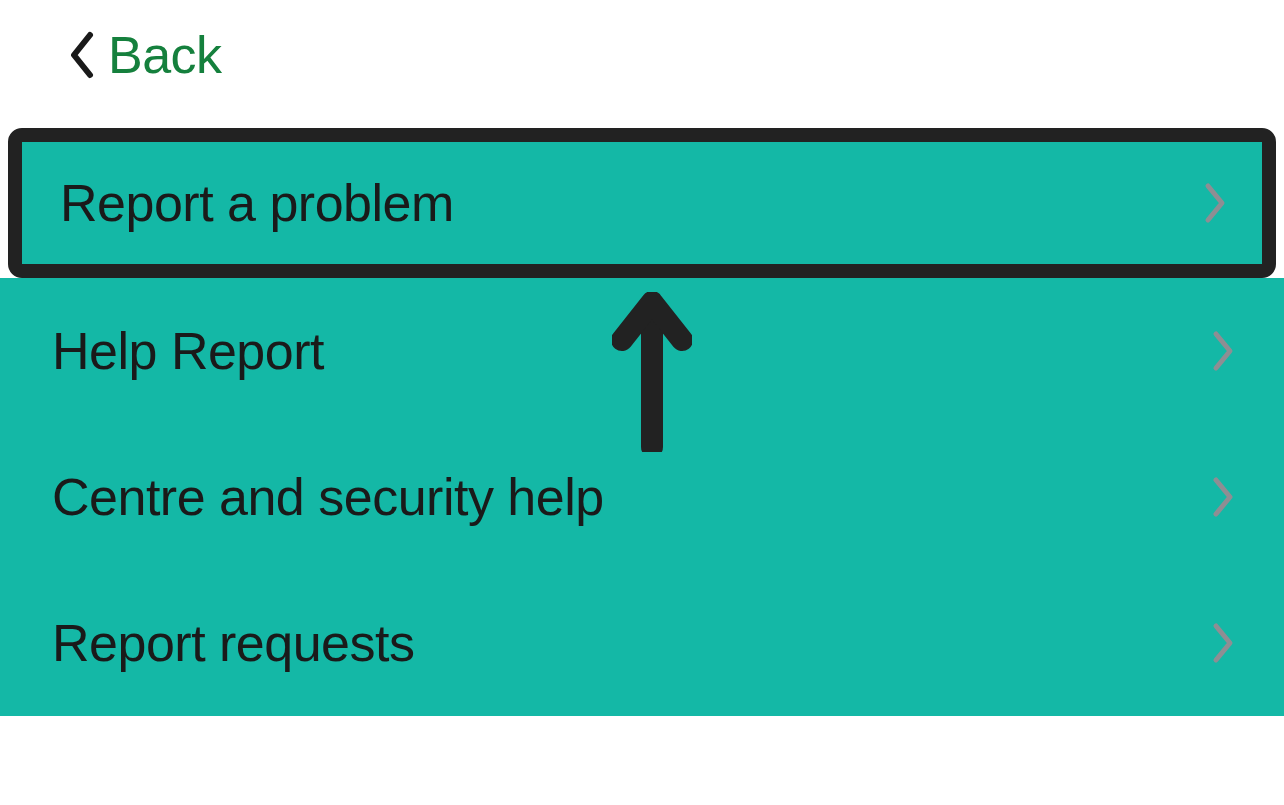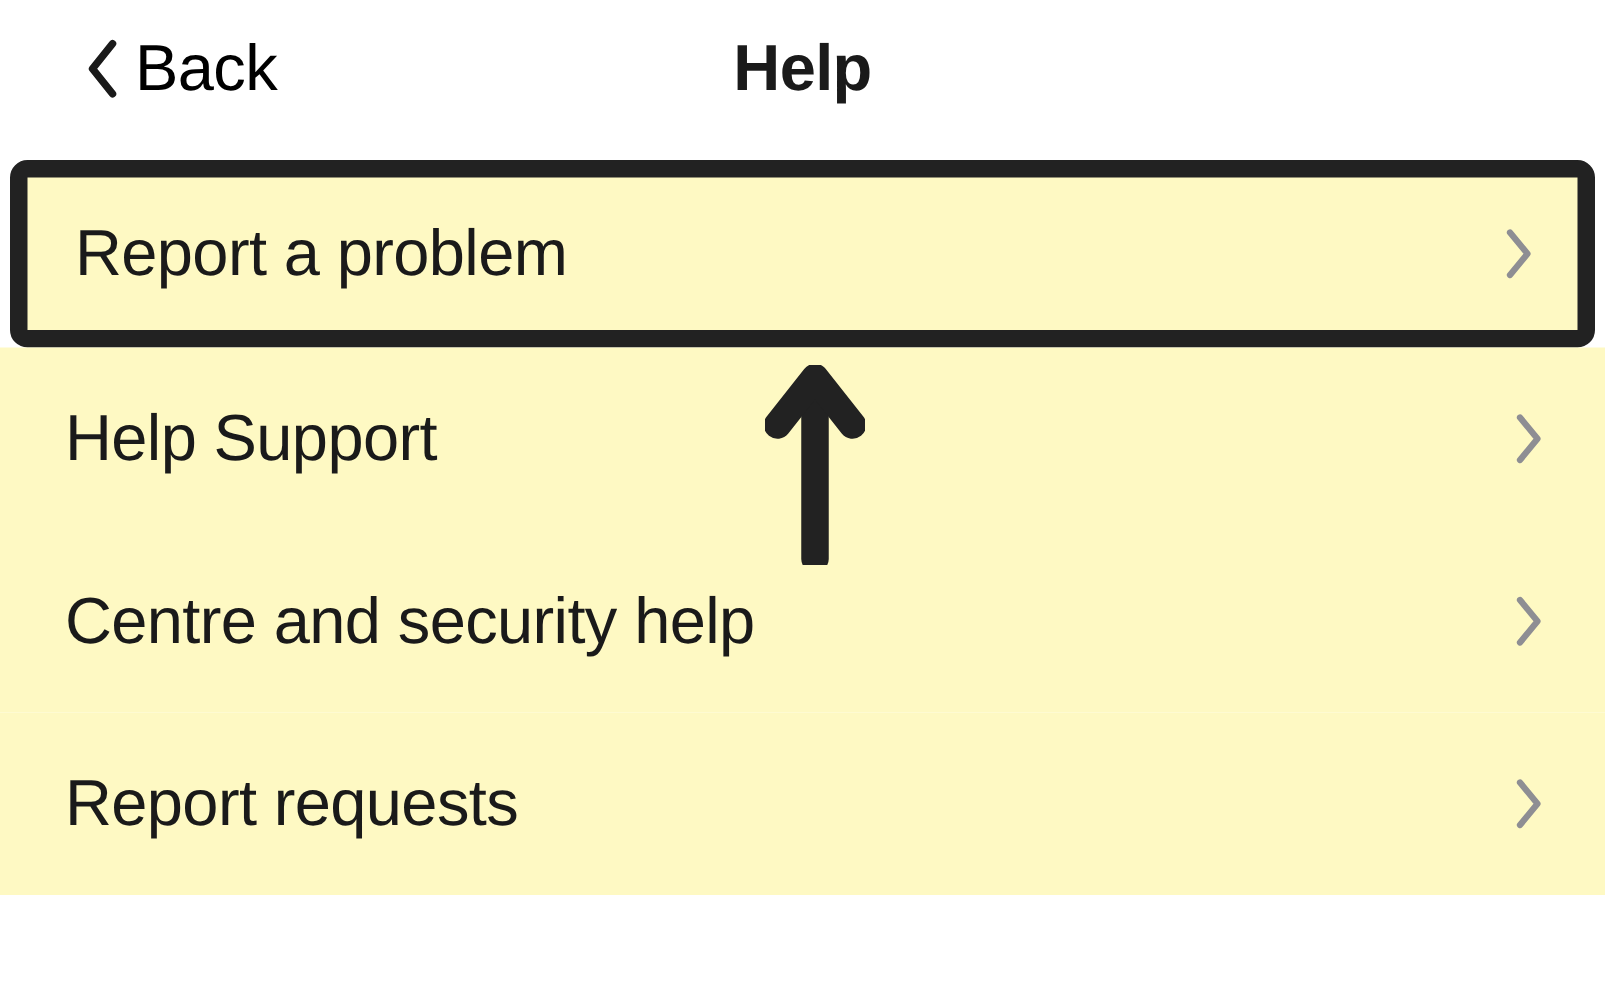--- a/index.html
+++ b/index.html
@@ -30,21 +30,21 @@
 
     .back-chevron {
       width: 28px;
       height: 48px;
       flex-shrink: 0;
     }
 
     .back-label {
       font-size: 52px;
       font-weight: 400;
-      color: #000000;
+      color: #15803d;
       letter-spacing: -0.5px;
     }
 
     .title {
       position: absolute;
       left: 50%;
       transform: translateX(-50%);
       font-size: 52px;
       font-weight: 700;
       color: #1a1a1a;
@@ -58,21 +58,21 @@
       margin-top: 18px;
     }
 
     .list-item {
       display: flex;
       align-items: center;
       justify-content: space-between;
       height: 146px;
       padding: 0 48px 0 52px;
       cursor: pointer;
-      background: #fef9c3;
+      background: #14b8a6;
     }
 
     .list-item.highlighted {
       border: 14px solid #222222;
       border-radius: 14px;
       margin: 0 8px;
       padding: 0 34px 0 38px;
       height: 150px;
     }
 
@@ -101,33 +101,32 @@
 </head>
 <body>
 
 <div class="header">
   <div class="back-button">
     <svg class="back-chevron" viewBox="0 0 28 48" fill="none">
       <path d="M22 4 L6 24 L22 44" stroke="#1a1a1a" stroke-width="6" stroke-linecap="round" stroke-linejoin="round"></path>
     </svg>
     <span class="back-label">Back</span>
   </div>
-  <div class="title">Help</div>
 </div>
 
 <div class="list">
   <div class="list-item highlighted">
     <span class="list-label">Report a problem</span>
     <svg class="chevron-right" viewBox="0 0 24 42" fill="none">
       <path d="M4 4 L18 21 L4 38" stroke="#8e8e93" stroke-width="5" stroke-linecap="round" stroke-linejoin="round"></path>
     </svg>
   </div>
 
   <div class="list-item">
-    <span class="list-label">Help Support</span>
+    <span class="list-label">Help Report</span>
     <svg class="chevron-right" viewBox="0 0 24 42" fill="none">
       <path d="M4 4 L18 21 L4 38" stroke="#8e8e93" stroke-width="5" stroke-linecap="round" stroke-linejoin="round"></path>
     </svg>
   </div>
 
   <div class="list-item">
     <span class="list-label">Centre and security help</span>
     <svg class="chevron-right" viewBox="0 0 24 42" fill="none">
       <path d="M4 4 L18 21 L4 38" stroke="#8e8e93" stroke-width="5" stroke-linecap="round" stroke-linejoin="round"></path>
     </svg>

